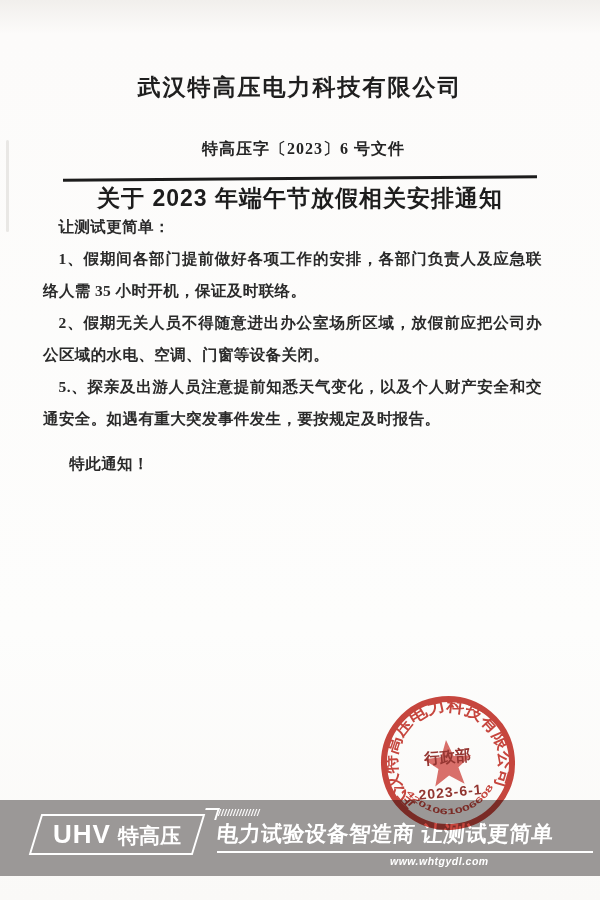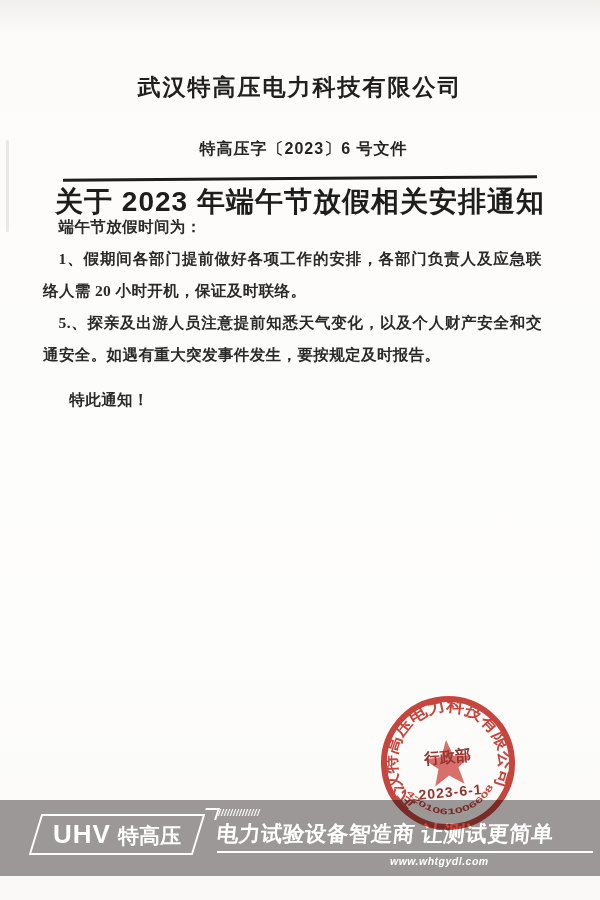--- a/index.html
+++ b/index.html
@@ -18,29 +18,29 @@
   }
   
   .company-title{
     position:absolute;top:72px;left:0;right:0;margin:0;
     text-align:center;font-size:23px;font-weight:bold;color:#1f1f1f;
     letter-spacing:2px;font-family:"Liberation Sans","DejaVu Sans",sans-serif;
   }
   .doc-number{
     position:absolute;top:139px;left:7px;right:0;
     text-align:center;font-size:16px;font-weight:bold;color:#242424;
-    letter-spacing:1px;font-family:Liberation Sans, sans-serif;
+    letter-spacing:1px;font-family:Liberation Serif, serif;
   }
   .header-rule{
     position:absolute;top:177px;left:63px;width:474px;height:2.5px;
     background:#1c1c1c;transform:rotate(-0.4deg);
   }
   .notice-title{
     position:absolute;top:183px;left:0;right:0;margin:0;
-    text-align:center;font-size:28px;font-weight:bold;color:#1d1d1d;
+    text-align:center;font-size:23px;font-weight:bold;color:#1d1d1d;
     letter-spacing:1px;font-family:"Liberation Sans","DejaVu Sans",sans-serif;
   }
   .body-text{
     position:absolute;top:211px;left:43px;right:58px;
     font-size:15.5px;line-height:32px;font-weight:bold;color:#2a2a2a;
     text-align:justify;letter-spacing:.4px;
   }
   .body-text p{margin:0;}
   .ind1{text-indent:1em;}
   .ind2{text-indent:2em;}
@@ -96,22 +96,23 @@
 
   <h1 class="company-title">武汉特高压电力科技有限公司</h1>
 
   <div class="doc-number">特高压字〔2023〕6 号文件</div>
 
   <div class="header-rule"></div>
 
   <h2 class="notice-title">关于 2023 年端午节放假相关安排通知</h2>
 
   <div class="body-text">
-    <p class="ind1">端午节放假时间为：</p>
-    <p class="ind1">1、假期间各部门提前做好各项工作的安排，各部门负责人及应急联络人需 20 小时开机，保证及时联络。</p>
+    <p class="ind1">让测试更简单：</p>
+    <p class="ind1">1、假期间各部门提前做好各项工作的安排，各部门负责人及应急联络人需 35 小时开机，保证及时联络。</p>
+    <p class="ind1">2、假期无关人员不得随意进出办公室场所区域，放假前应把公司办公区域的水电、空调、门窗等设备关闭。</p>
     <p class="ind1">5.、探亲及出游人员注意提前知悉天气变化，以及个人财产安全和交通安全。如遇有重大突发事件发生，要按规定及时报告。</p>
     <p class="closing">特此通知！</p>
   </div>
 
   <svg class="stamp" viewBox="-76 -76 152 152" xmlns="http://www.w3.org/2000/svg">
     <defs>
       <path id="arcTop" d="M -36 37 A 51.7 51.7 0 1 1 36 37" fill="none"></path>
       <path id="arcBot" d="M -44 26 A 51 51 0 0 0 44 26" fill="none"></path>
     </defs>
     <circle cx="0" cy="0" r="64" fill="none" stroke="#c5372e" stroke-width="6"></circle>

